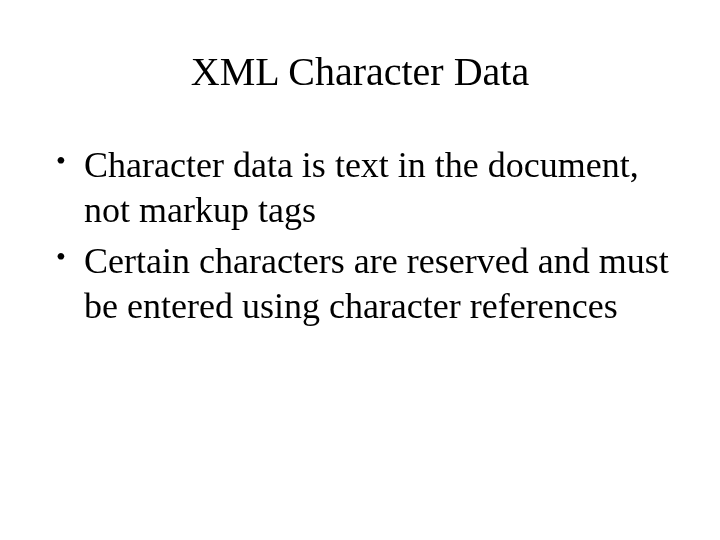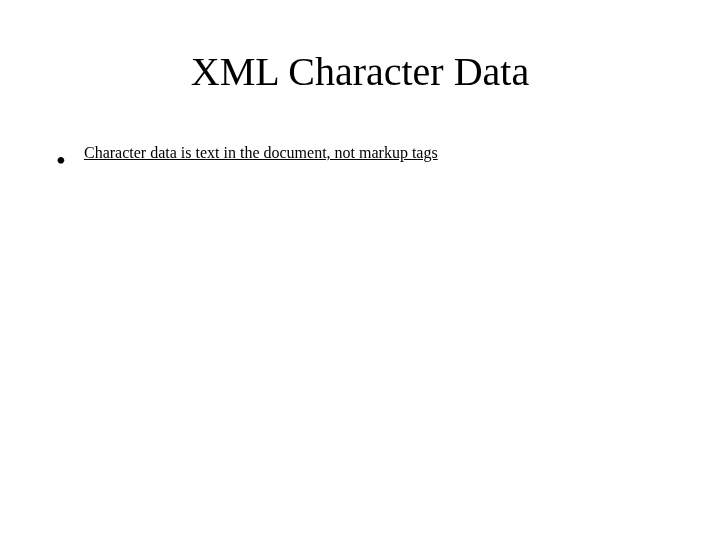--- a/index.html
+++ b/index.html
@@ -23,35 +23,35 @@
     font-weight: normal;
     margin: 0 0 48px 0;
   }
   ul.bullets {
     list-style: none;
     padding: 0;
     margin: 0 0 0 8px;
   }
   ul.bullets li {
     position: relative;
-    font-size: 16px;
+    font-size: 36px;
     line-height: 1.25;
     padding-left: 28px;
     margin-bottom: 6px;
-    text-decoration: underline;
   }
   ul.bullets li::before {
     content: "•";
     position: absolute;
     left: 0;
     top: 0;
     font-size: 28px;
   }
 </style>
 </head>
 <body>
 
 <div class="slide">
   <h1 class="title">XML Character Data</h1>
   <ul class="bullets">
     <li>Character data is text in the document, not markup tags</li>
+    <li>Certain characters are reserved and must be entered using character references</li>
   </ul>
 </div>
 
 </body></html>

